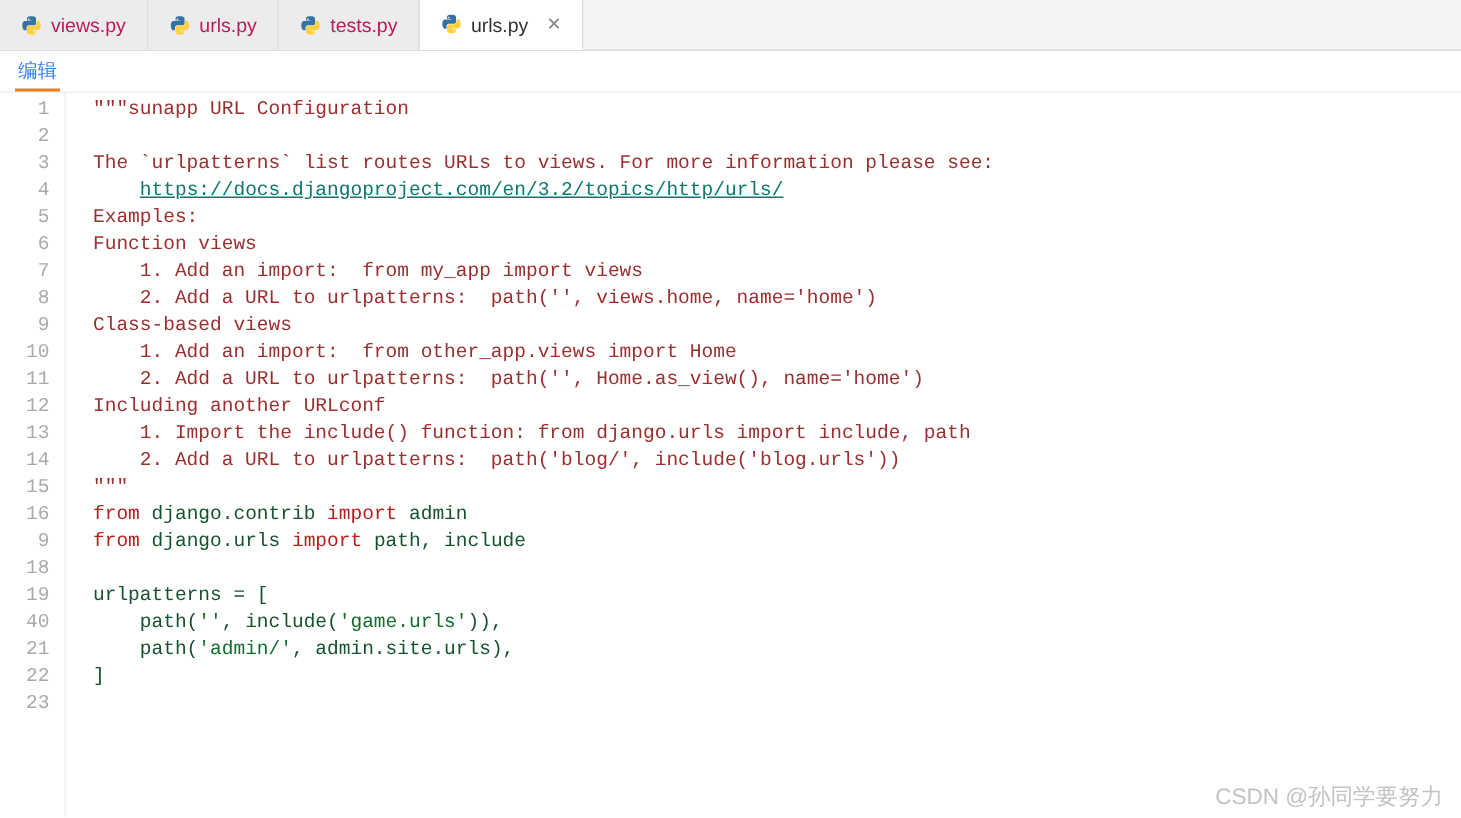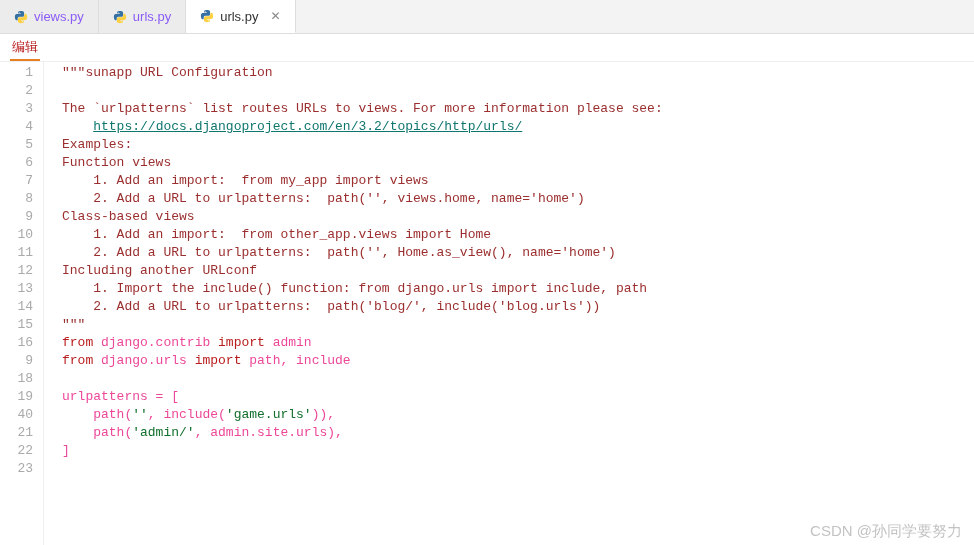--- a/index.html
+++ b/index.html
@@ -20,21 +20,21 @@
   border-bottom: 1px solid #ddd;
 }
 .tab {
   display: flex;
   align-items: center;
   padding: 0 14px;
   gap: 6px;
   border-right: 1px solid #ddd;
   background: #ececec;
   cursor: pointer;
-  color: #8b5cf6;
+  color: #be185d;
   font-size: 13px;
   height: 100%;
 }
 .tab.active {
   background: #fff;
   color: #333;
   border-bottom: 1px solid #fff;
   margin-bottom: -1px;
 }
 .tab .close { margin-left: 6px; color: #888; font-size: 12px; }
@@ -45,21 +45,21 @@
 .py-icon svg { width: 14px; height: 14px; }
 .sub-bar {
   height: 28px;
   display: flex;
   align-items: center;
   padding: 0 10px;
   border-bottom: 1px solid #eee;
   font-size: 13px;
 }
 .sub-label {
-  color: #b91c1c;
+  color: #3b82f6;
   font-weight: 500;
   border-bottom: 2px solid #e67e22;
   padding: 4px 2px 3px 2px;
 }
 .editor {
   display: flex;
   font-family: Consolas, "Courier New", monospace;
   font-size: 13px;
   line-height: 18px;
   height: calc(100% - 62px);
@@ -77,21 +77,21 @@
 .gutter div { height: 18px; }
 .code {
   padding: 2px 0 0 18px;
   white-space: pre;
   flex: 1;
 }
 .code-line { height: 18px; }
 .c-docstring { color: #9b2e2e; }
 .c-link { color: #0f766e; text-decoration: underline; }
 .c-keyword { color: #b91c1c; }
-.c-plain { color: #ec4899; }
+.c-plain { color: #14532d; }
 .c-string { color: #116e2b; }
 .watermark {
   position: absolute;
   right: 12px;
   bottom: 4px;
   color: rgba(120,120,120,0.45);
   font-size: 15px;
   font-family: Arial, sans-serif;
   pointer-events: none;
 }
@@ -110,20 +110,29 @@
       <span>views.py</span>
     </div>
     <div class="tab">
       <span class="py-icon">
         <svg viewBox="0 0 32 32">
           <path fill="#3671A3" d="M15.9 2c-7 0-6.6 3-6.6 3v3.2h6.7v1H6.6S2 8.6 2 15.9s4 7.3 4 7.3h2.4v-3.5s-.1-4 4-4h6.7s3.8.1 3.8-3.7V5.6S23.4 2 15.9 2zM12 5.1a1.2 1.2 0 1 1 0 2.4 1.2 1.2 0 0 1 0-2.4z"></path>
           <path fill="#FDD041" d="M16.1 30c7 0 6.6-3 6.6-3v-3.2H16v-1h9.4S30 23.4 30 16.1s-4-7.3-4-7.3h-2.4v3.5s.1 4-4 4h-6.7s-3.8-.1-3.8 3.7v6.4S8.6 30 16.1 30zM20 26.9a1.2 1.2 0 1 1 0-2.4 1.2 1.2 0 0 1 0 2.4z"></path>
         </svg>
       </span>
       <span>urls.py</span>
+    </div>
+    <div class="tab">
+      <span class="py-icon">
+        <svg viewBox="0 0 32 32">
+          <path fill="#3671A3" d="M15.9 2c-7 0-6.6 3-6.6 3v3.2h6.7v1H6.6S2 8.6 2 15.9s4 7.3 4 7.3h2.4v-3.5s-.1-4 4-4h6.7s3.8.1 3.8-3.7V5.6S23.4 2 15.9 2zM12 5.1a1.2 1.2 0 1 1 0 2.4 1.2 1.2 0 0 1 0-2.4z"></path>
+          <path fill="#FDD041" d="M16.1 30c7 0 6.6-3 6.6-3v-3.2H16v-1h9.4S30 23.4 30 16.1s-4-7.3-4-7.3h-2.4v3.5s.1 4-4 4h-6.7s-3.8-.1-3.8 3.7v6.4S8.6 30 16.1 30zM20 26.9a1.2 1.2 0 1 1 0-2.4 1.2 1.2 0 0 1 0 2.4z"></path>
+        </svg>
+      </span>
+      <span>tests.py</span>
     </div>
     <div class="tab active">
       <span class="py-icon">
         <svg viewBox="0 0 32 32">
           <path fill="#3671A3" d="M15.9 2c-7 0-6.6 3-6.6 3v3.2h6.7v1H6.6S2 8.6 2 15.9s4 7.3 4 7.3h2.4v-3.5s-.1-4 4-4h6.7s3.8.1 3.8-3.7V5.6S23.4 2 15.9 2zM12 5.1a1.2 1.2 0 1 1 0 2.4 1.2 1.2 0 0 1 0-2.4z"></path>
           <path fill="#FDD041" d="M16.1 30c7 0 6.6-3 6.6-3v-3.2H16v-1h9.4S30 23.4 30 16.1s-4-7.3-4-7.3h-2.4v3.5s.1 4-4 4h-6.7s-3.8-.1-3.8 3.7v6.4S8.6 30 16.1 30zM20 26.9a1.2 1.2 0 1 1 0-2.4 1.2 1.2 0 0 1 0 2.4z"></path>
         </svg>
       </span>
       <span>urls.py</span>
       <span class="close">✕</span>

